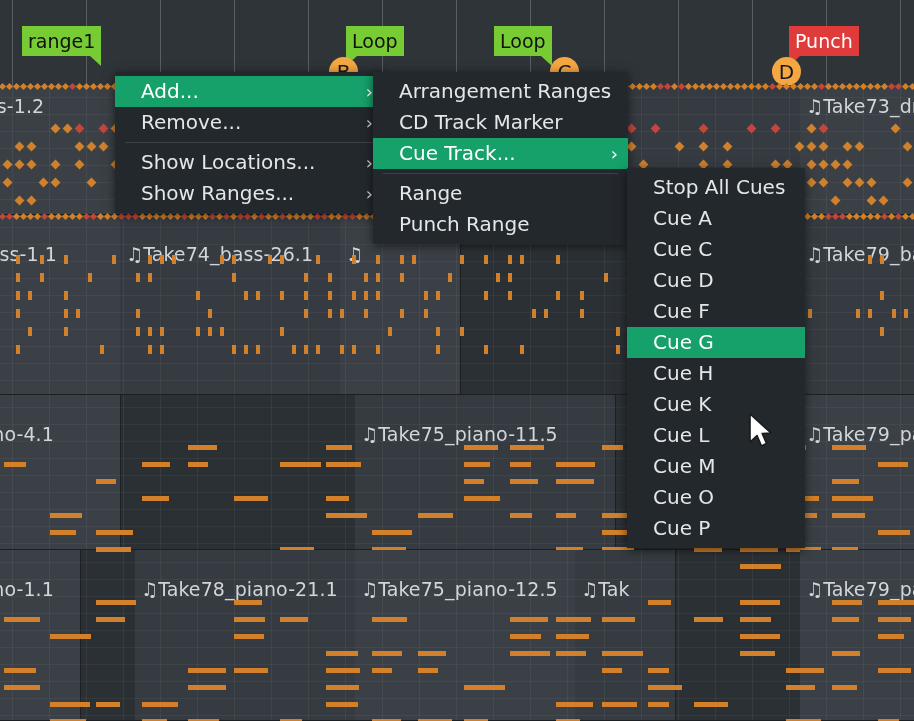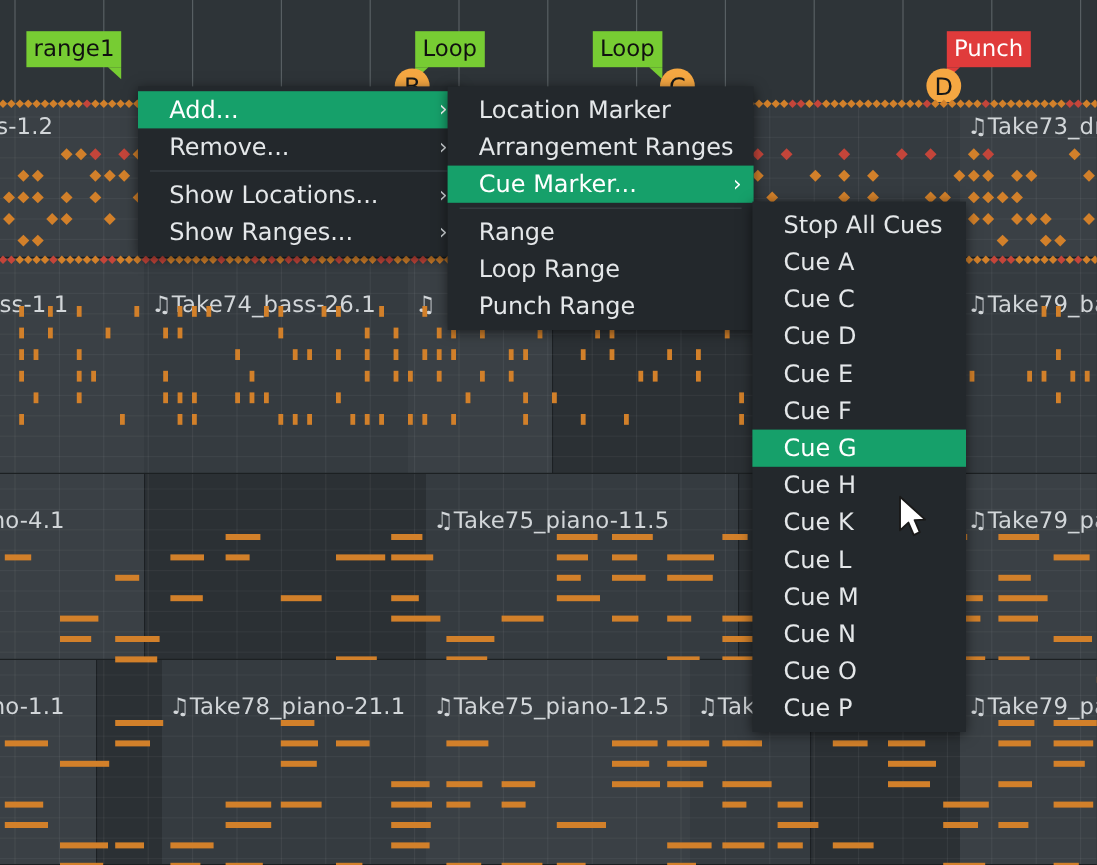--- a/index.html
+++ b/index.html
@@ -961,40 +961,37 @@
     </div>
 
 <div class="menu" id="menu-primary" style="left:115px;top:72px;width:268px;">
       <div class="menu-item hl"><span>Add...</span><span class="arrow">›</span></div>
       <div class="menu-item"><span>Remove...</span><span class="arrow">›</span></div>
       <div class="menu-sep"></div>
       <div class="menu-item"><span>Show Locations...</span><span class="arrow">›</span></div>
       <div class="menu-item"><span>Show Ranges...</span><span class="arrow">›</span></div>
     </div>
     <div class="menu" id="menu-add" style="left:373px;top:72px;width:255px;">
-      <div class="menu-item"><span>Location Marker</span></div>
       <div class="menu-item"><span>Arrangement Ranges</span></div>
-      <div class="menu-item hl"><span>Cue Marker...</span><span class="arrow">›</span></div>
+      <div class="menu-item"><span>CD Track Marker</span></div>
+      <div class="menu-item hl"><span>Cue Track...</span><span class="arrow">›</span></div>
       <div class="menu-sep"></div>
       <div class="menu-item"><span>Range</span></div>
-      <div class="menu-item"><span>Loop Range</span></div>
       <div class="menu-item"><span>Punch Range</span></div>
     </div>
     <div class="menu" id="menu-cue" style="left:627px;top:168px;width:178px;">
       <div class="menu-item"><span>Stop All Cues</span></div>
       <div class="menu-item"><span>Cue A</span></div>
       <div class="menu-item"><span>Cue C</span></div>
       <div class="menu-item"><span>Cue D</span></div>
-      <div class="menu-item"><span>Cue E</span></div>
       <div class="menu-item"><span>Cue F</span></div>
       <div class="menu-item hl"><span>Cue G</span></div>
       <div class="menu-item"><span>Cue H</span></div>
       <div class="menu-item"><span>Cue K</span></div>
       <div class="menu-item"><span>Cue L</span></div>
       <div class="menu-item"><span>Cue M</span></div>
-      <div class="menu-item"><span>Cue N</span></div>
       <div class="menu-item"><span>Cue O</span></div>
       <div class="menu-item"><span>Cue P</span></div>
     </div>
     <svg class="cursor" id="cursor" width="26" height="38" viewBox="0 0 26 38" style="left: 748px; top: 412px;">
     <path d="M2,2 L2,30 L9,23.5 L13.5,34 L18.5,31.5 L14.2,21.5 L23,21 Z" fill="#ffffff" stroke="#1a1a1a" stroke-width="1.6" stroke-linejoin="round"></path>
   </svg>
   </div>
 
 </body></html>

